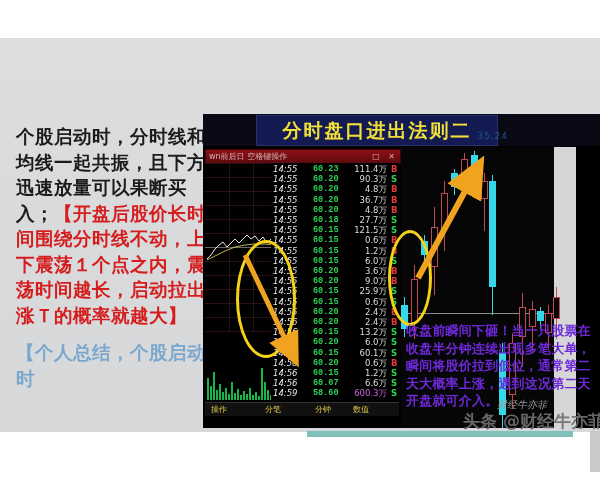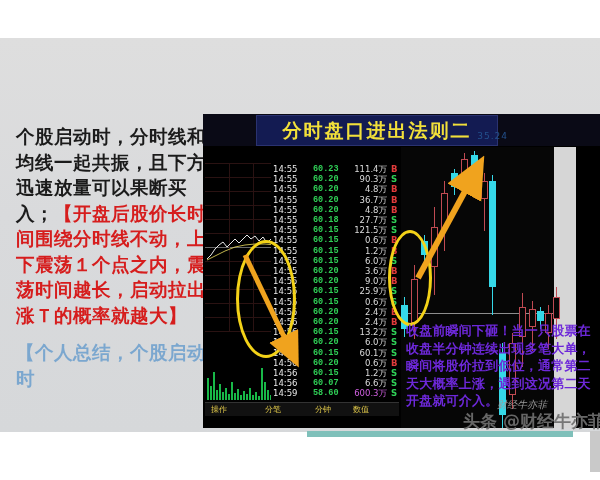--- a/index.html
+++ b/index.html
@@ -199,20 +199,21 @@
     left: 0;
     width: 128px;
     height: 12.5px;
     font-size: 8.5px;
     line-height: 12.5px;
     white-space: nowrap;
   }
   .tick-row .t-time {
     position: absolute; left: 2px;
     color: #e8e8e8;
+    font-style: italic;
   }
   .tick-row .t-price {
     position: absolute; left: 42px;
     color: #2fcf56;
     font-weight: 700;
     font-family: Liberation Mono, monospace;
   }
   .tick-row .t-vol {
     position: absolute; left: 76px;
     width: 40px;
@@ -370,20 +371,24 @@
 
 
   <div class="left-copy"><span class="copy-black">个股启动时，分时线和均线一起共振，且下方迅速放量可以果断买入；</span><span class="copy-red">【开盘后股价长时间围绕分时线不动，上下震荡１个点之内，震荡时间越长，启动拉出涨Ｔ的概率就越大】</span><span class="copy-blue">【个人总结，个股启动时</span></div>
 
   <div class="shot">
 
     <div class="shot-topstrip"></div>
     <div class="banner">分时盘口进出法则二</div>
     <div class="corner-time">35.24</div>
 
+    <div class="appbar">
+      <div class="appbar-text">wn前后日 空格键操作</div>
+      <div class="appbar-btns">□ ✕</div>
+    </div>
 
     <div class="intraday">
       <div class="gridline" style="top:0px"></div>
       <div class="gridline" style="top:14px"></div>
       <div class="gridline" style="top:28px"></div>
       <div class="gridline" style="top:42px"></div>
       <div class="gridline" style="top:56px"></div>
       <div class="gridline" style="top:70px"></div>
       <div class="zeroline" style="top:84px"></div>
       <div class="gridline" style="top:98px"></div>

